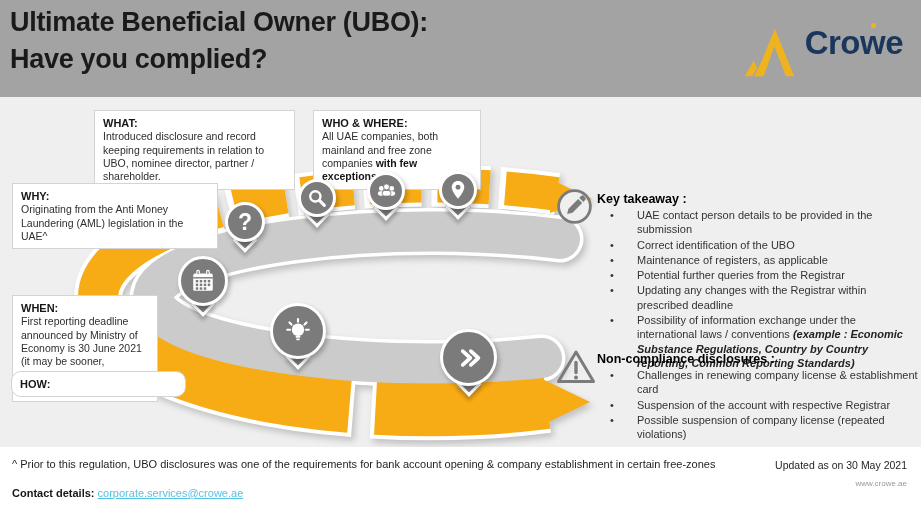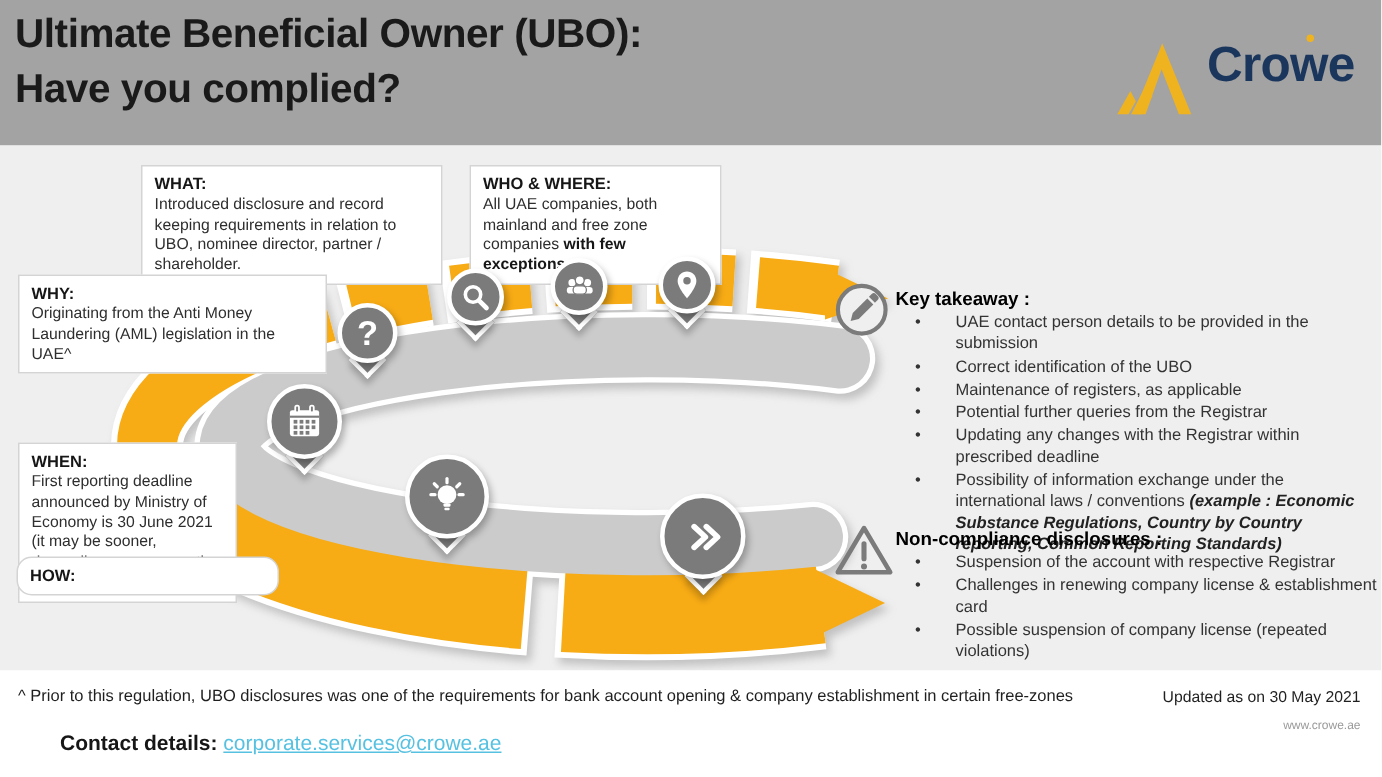--- a/index.html
+++ b/index.html
@@ -51,21 +51,21 @@
   .rc-list li{position:relative;padding-left:40px;margin-bottom:1px;}
   .rc-list li::before{content:"\2022";position:absolute;left:13px;color:#333;}
   .em{font-weight:bold;font-style:italic;color:#222;}
   .badge{position:absolute;}
 
   
   #footer{position:absolute;left:0;top:447px;width:921px;height:71px;background:#fff;}
   #footnote{position:absolute;left:12px;top:11px;font-size:11px;color:#1f1f1f;}
   #updated{position:absolute;right:14px;top:12px;font-size:10.5px;color:#1f1f1f;}
   #website{position:absolute;right:14px;top:32px;font-size:8px;color:#999;}
-  #contact{position:absolute;left:12px;top:40px;font-size:14px;color:#161616;margin-left:28px;}
+  #contact{position:absolute;left:12px;top:40px;font-size:11px;color:#161616;}
   #contact .lbl{font-weight:bold;}
   #contact a{color:var(--link-blue);text-decoration:underline;cursor:pointer;}
 </style>
 </head>
 <body>
 
 <div id="slide">
 
   <div id="header">
     <div id="page-title">
@@ -256,23 +256,23 @@
       <svg width="40" height="36" viewBox="0 0 40 36">
         <path d="M20 3 L37.5 32.5 H2.5 Z" fill="none" stroke="#7B7B7B" stroke-width="3" stroke-linejoin="round"></path>
         <line x1="20" y1="13.5" x2="20" y2="23.5" stroke="#7B7B7B" stroke-width="3.4" stroke-linecap="round"></line>
         <circle cx="20" cy="28.6" r="2" fill="#7B7B7B"></circle>
       </svg>
     </div>
     <div style="position:absolute;left:597px;top:255px;width:322px;">
       <div class="rc-head">Non-compliance disclosures :</div>
       <ul class="rc-list">
 
+          <li><span>Challenges in renewing company license &amp; establishment card</span><span class="em"></span></li>
+
           <li><span>Suspension of the account with respective Registrar</span><span class="em"></span></li>
-
-          <li><span>Challenges in renewing company license &amp; establishment card</span><span class="em"></span></li>
 
 
           <li><span>Possible suspension of company license (repeated violations)</span><span class="em"></span></li>
         </ul>
     </div>
   </div>
 
   <div id="footer">
     <div id="footnote">^ Prior to this regulation, UBO disclosures was one of the requirements for bank account opening &amp; company establishment in certain free-zones</div>
     <div id="updated">Updated as on 30 May 2021</div>

